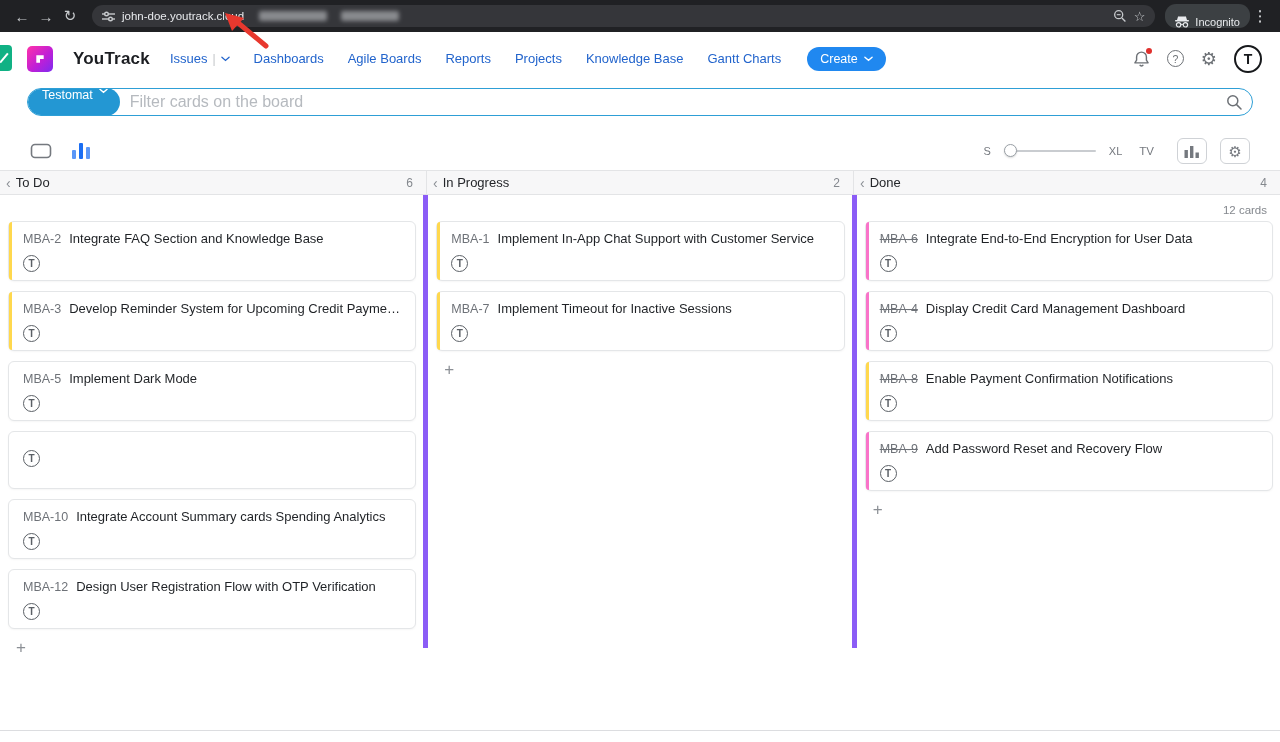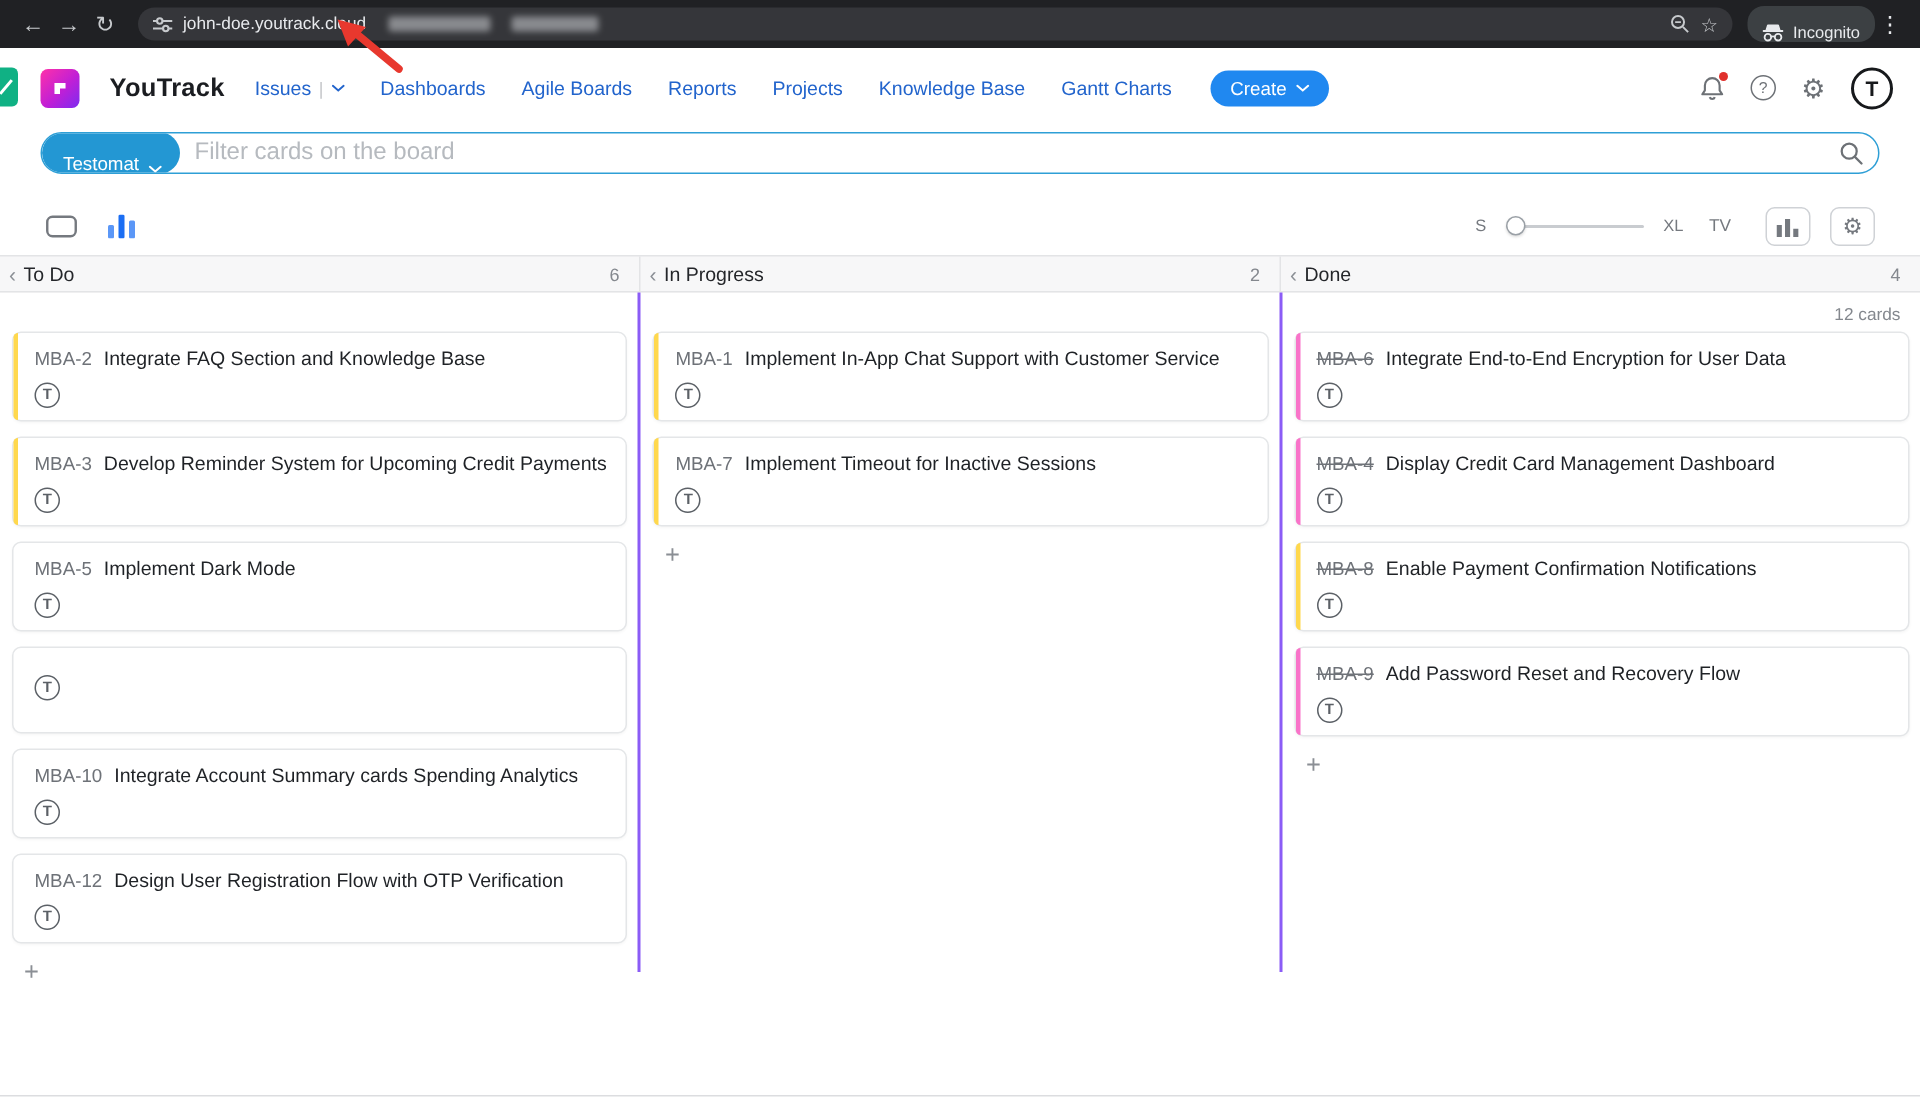--- a/index.html
+++ b/index.html
@@ -32,21 +32,21 @@
   .create-btn { margin-left:26px; height:24px; padding:0 13px; background:#2088f0; color:#fff; border:none; border-radius:12px; font-size:12.5px; display:flex; align-items:center; gap:6px; cursor:pointer; font-family:inherit; }
   .hdr-right { margin-left:auto; display:flex; align-items:center; gap:17px; }
   .hdr-icon { position:relative; color:#6d7176; display:flex; align-items:center; cursor:pointer; }
   .bell-dot { position:absolute; right:-2px; top:-2px; width:6px; height:6px; border-radius:50%; background:#e0302c; }
   .help-circle { width:17px; height:17px; border:1.4px solid #6d7176; border-radius:50%; font-size:10.5px; display:flex; align-items:center; justify-content:center; color:#6d7176; }
   .gear-glyph { font-size:18px; line-height:1; }
   .hdr-avatar { width:28px; height:28px; border-radius:50%; border:2px solid #17191c; color:#17191c; background:#fff; font-weight:700; font-size:14px; display:flex; align-items:center; justify-content:center; cursor:pointer; }
 
   
   .filter-row { margin:3px 27px 0; height:28px; border:1px solid #2e9fd6; border-radius:14px; display:flex; align-items:center; background:#fff; overflow:hidden; }
-  .board-btn { height:28px; padding:0 12px 0 14px; background:#2397d3; color:#fff; border:none; border-radius:14px; font-size:12.5px; display:flex; align-items:flex-end; gap:6px; cursor:pointer; flex:0 0 auto; font-family:inherit; }
+  .board-btn { height:28px; padding:0 12px 0 14px; background:#2397d3; color:#fff; border:none; border-radius:14px; font-size:12.5px; display:flex; align-items:flex-start; gap:6px; cursor:pointer; flex:0 0 auto; font-family:inherit; }
   .filter-input { flex:1; border:none; outline:none; font-size:16px; color:#1f2326; padding:0 10px; font-family:inherit; min-width:0; }
   .filter-input::placeholder { color:#b6babf; }
   .search-icn { margin-right:10px; display:flex; align-items:center; cursor:pointer; }
 
   
   .controls-row { margin:22px 30px 0; display:flex; align-items:center; }
   .view-toggles { display:flex; align-items:center; gap:20px; }
   .toggle-btn { display:flex; align-items:center; cursor:pointer; }
   .ctrl-right { margin-left:auto; display:flex; align-items:center; gap:13px; }
   .size-lbl { font-size:11px; color:#75797f; }
@@ -61,21 +61,21 @@
   
   .col-headers { margin-top:6px; height:25px; background:#f7f7f8; border-top:1px solid #e3e4e6; border-bottom:1px solid #e3e4e6; display:flex; }
   .col-header { flex:1; display:flex; align-items:center; padding:0 13px 0 6px; font-size:13px; color:#24262a; min-width:0; }
   .col-header + .col-header { border-left:1px solid #e3e4e6; }
   .collapse { color:#8b8f95; font-size:14px; margin-right:5px; cursor:pointer; line-height:1; }
   .col-count { margin-left:auto; color:#84888e; font-size:12px; }
 
   
   .board-cols { display:flex; height:453px; position:relative; align-items:flex-start; }
   .board-col { flex:1; padding:26px 7px 0 8px; min-width:0; align-self:stretch; }
-  .board-col + .board-col { border-left:2px solid #8b5cf6; }
+  .board-col + .board-col { border-left:5px solid #8b5cf6; }
   .cards-total { position:absolute; top:9px; right:13px; font-size:11.5px; color:#84888e; }
 
   .card { position:relative; background:#fff; border:1px solid #e4e6e8; border-radius:6px; padding:9px 12px 8px 14px; margin-bottom:10px; min-height:58px; box-shadow:0 1px 2px rgba(0,0,0,.04); cursor:pointer; }
   .stripe { position:absolute; left:0; top:0; bottom:0; width:3px; border-radius:6px 0 0 6px; }
   .card-top { display:flex; align-items:baseline; gap:8px; font-size:13px; min-width:0; }
   .card-id { color:#6e7278; font-size:12.5px; white-space:nowrap; }
   .card-id.resolved { text-decoration:line-through; }
   .card-title { color:#1f2226; white-space:nowrap; overflow:hidden; text-overflow:ellipsis; }
   .card-avatar { margin-top:9px; width:17px; height:17px; border-radius:50%; border:1.5px solid #5b6066; color:#5b6066; font-size:10px; font-weight:700; display:flex; align-items:center; justify-content:center; }
   .add-card { color:#8b8f95; font-size:17px; line-height:1; margin:4px 0 0 4px; width:18px; text-align:center; cursor:pointer; }

